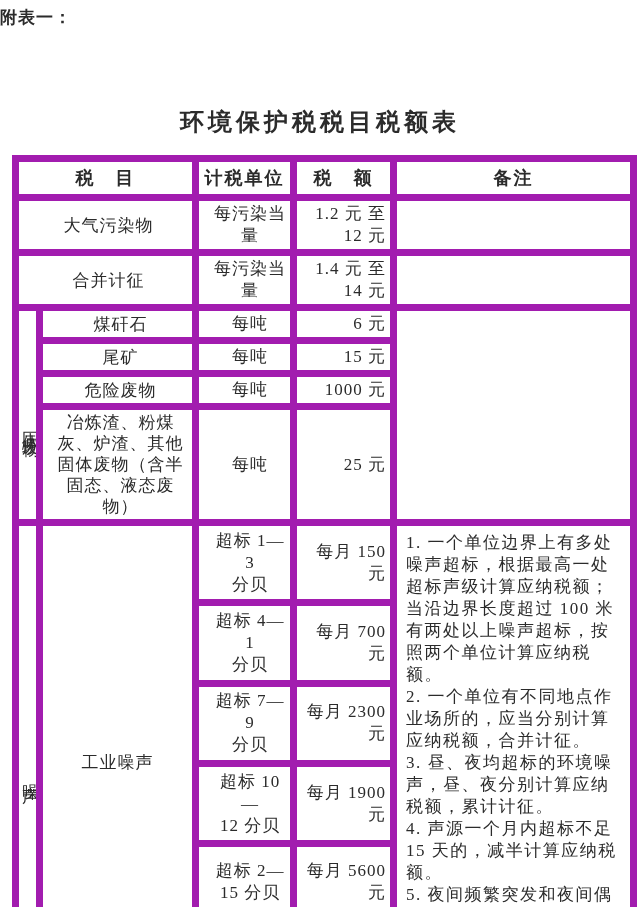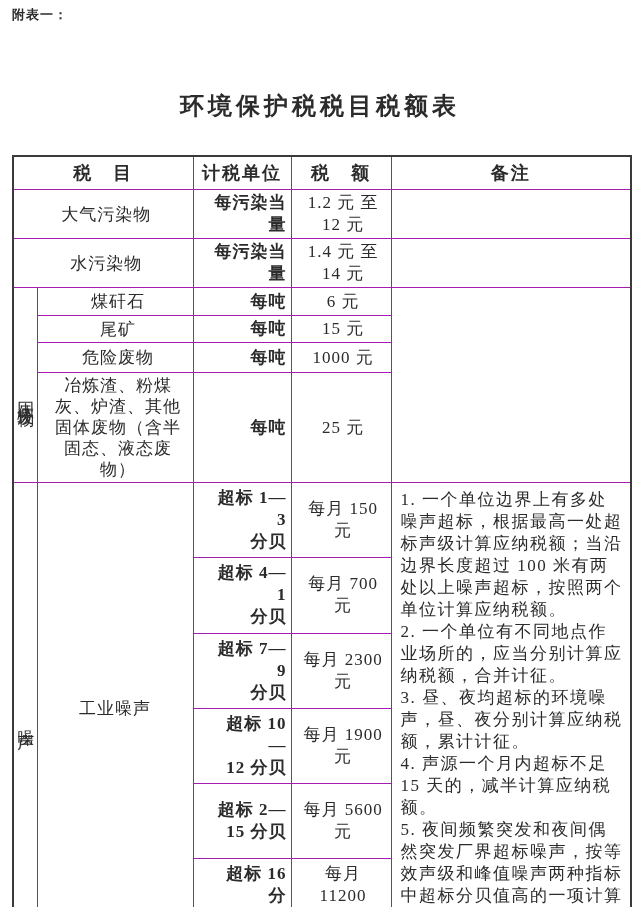--- a/index.html
+++ b/index.html
@@ -9,66 +9,66 @@
   }
   body {
     width: 640px;
     height: 907px;
     position: relative;
     font-family: "Liberation Serif", "DejaVu Serif", serif;
     color: #2b2b2b;
   }
   .annex-label {
     position: absolute;
-    left: 12px;
+    left: 0;
     top: 6px;
-    font-size: 13px;
+    font-size: 17px;
     font-weight: bold;
     letter-spacing: 1px;
   }
   .doc-title {
     position: absolute;
-    top: 90px;
+    top: 106px;
     left: 0;
     width: 100%;
     text-align: center;
     font-size: 24px;
     font-weight: bold;
     letter-spacing: 4px;
   }
   .table-wrap {
     position: absolute;
     left: 12px;
     top: 155px;
   }
   table.tax-table {
     border-collapse: collapse;
     table-layout: fixed;
     width: 618px;
     border: 2px solid #3a3a3a;
   }
   .tax-table th, .tax-table td {
-    border: 1px solid #a21caf;
+    border: 7px solid #a21caf;
     font-size: 17px;
     letter-spacing: 1px;
     padding: 2px 4px;
     vertical-align: middle;
     white-space: pre-line;
     overflow: hidden;
   }
   .tax-table th {
     font-size: 18px;
     font-weight: bold;
     letter-spacing: 2px;
     text-align: center;
     padding: 4px 2px;
   }
   td.cell-item   { text-align: center; padding-left: 10px; line-height: 21px; }
-  td.cell-unit   { text-align: right; padding-left: 15px;  line-height: 22px; font-weight: bold; }
-  td.cell-amount { text-align: center; padding-left: 8px;  line-height: 22px; }
+  td.cell-unit   { text-align: center; padding-left: 15px;  line-height: 22px; }
+  td.cell-amount { text-align: right; padding-left: 8px;  line-height: 22px; }
   td.cell-group  { text-align: center; padding: 0; }
   td.cell-group-item { text-align: center; padding: 0; }
   td.cell-remark {
     vertical-align: top;
     text-align: left;
     padding: 6px 6px 4px 9px;
     font-size: 17px;
     letter-spacing: 1.5px;
     line-height: 22px;
   }
@@ -108,21 +108,21 @@
 
     <tr style="height:46px">
       <td colspan="2" class="cell-item">大气污染物</td>
       <td class="cell-unit">每污染当量</td>
       <td class="cell-amount">1.2 元 至
 12 元</td>
       <td class="cell-remark-empty"></td>
     </tr>
 
     <tr style="height:48px">
-      <td colspan="2" class="cell-item">水污染物</td>
+      <td colspan="2" class="cell-item">合并计征</td>
       <td class="cell-unit">每污染当量</td>
       <td class="cell-amount">1.4 元 至
 14 元</td>
       <td class="cell-remark-empty"></td>
     </tr>
 
     <tr style="height:28px">
       <td rowspan="4" class="cell-group">
         <span class="vertical-text">固体废物</span>
       </td>

